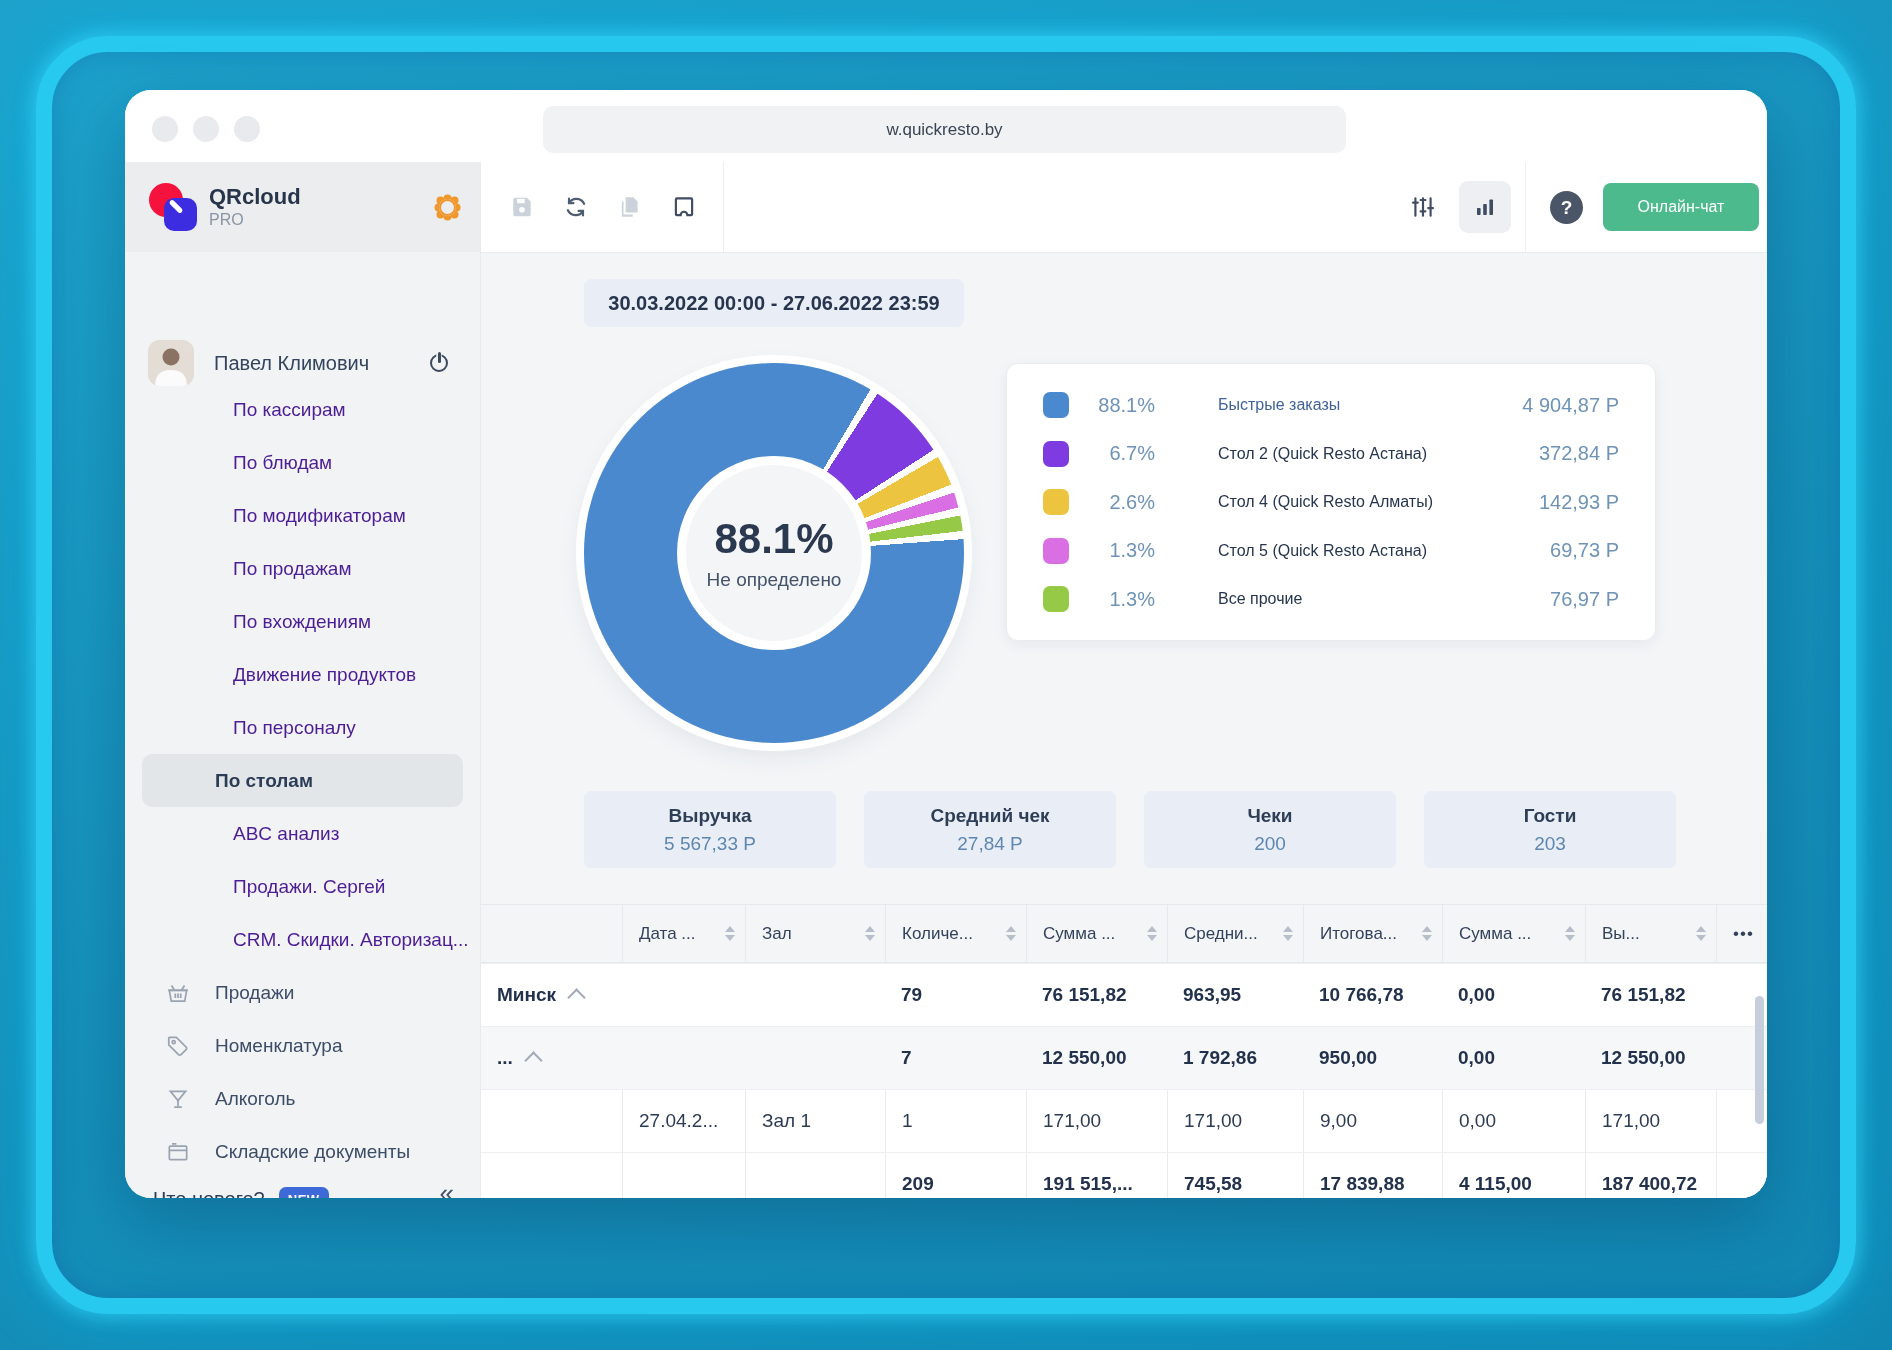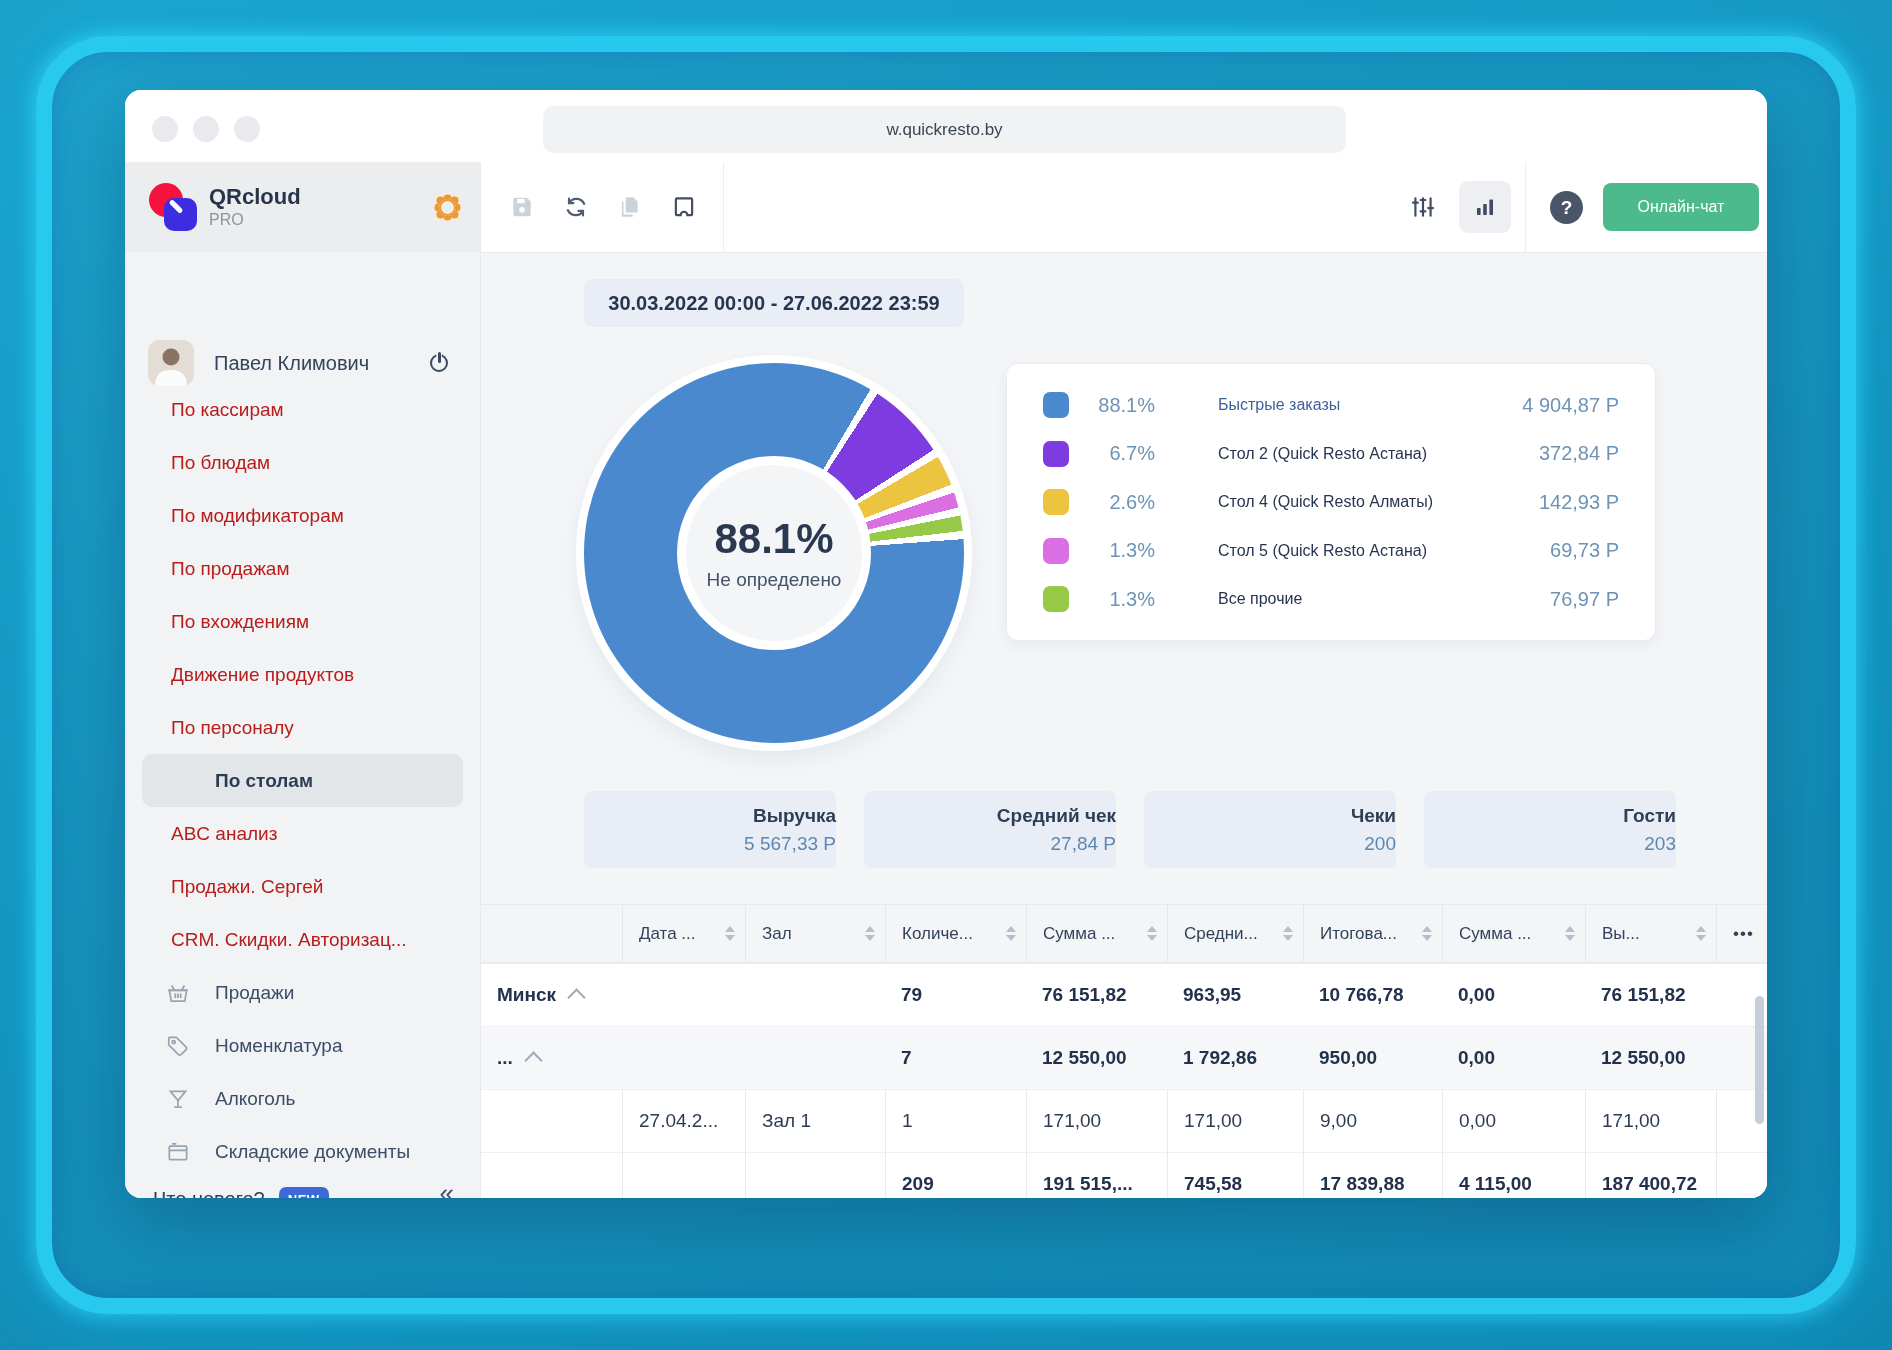--- a/index.html
+++ b/index.html
@@ -6,21 +6,21 @@
     font-family:"Liberation Sans","DejaVu Sans",sans-serif;}
   body{background:linear-gradient(160deg,#1da3cc 0%,#1590ba 55%,#1187b2 100%);position:relative;}
 
   
   .neon-frame{position:absolute;inset:36px;border-radius:72px;border:16px solid #27c9ef;
     box-shadow:0 0 16px 5px rgba(54,215,250,.55),0 0 60px 12px rgba(0,190,240,.35),
     inset 0 0 26px rgba(12,70,150,.28);pointer-events:none;}
 
   
   .window{position:absolute;left:125px;top:90px;width:1642px;height:1108px;background:#fff;
-    border-radius:16px;overflow:hidden;box-shadow:0 24px 70px rgba(8,40,80,.28);}
+    border-radius:26px;overflow:hidden;box-shadow:0 24px 70px rgba(8,40,80,.28);}
 
   
   .chrome{position:relative;height:72px;background:#fff;}
   .dot{position:absolute;top:26px;width:26px;height:26px;border-radius:50%;background:#e9eaed;}
   .dot.d1{left:27px}.dot.d2{left:68px}.dot.d3{left:109px}
   .urlbar{position:absolute;left:418px;top:16px;width:803px;height:47px;background:#f1f2f4;
     border-radius:10px;display:flex;align-items:center;justify-content:center;
     font-size:17px;color:#3a4554;}
 
   .main{display:flex;height:1036px;}
@@ -41,21 +41,21 @@
 
   .side-user{position:absolute;left:0;top:178px;width:100%;height:46px;display:flex;align-items:center;}
   .avatar{margin-left:23px;width:46px;height:46px;border-radius:12px;background:#e3ded9;overflow:hidden;flex:none;}
   .user-name{margin-left:20px;font-size:20px;color:#33445c;}
   .power{position:absolute;right:30px;top:12px;width:22px;height:22px;}
   .power .ring{position:absolute;inset:2px;border:2.5px solid #3d4a5d;border-radius:50%;
     clip-path:polygon(0 0,35% 0,35% 28%,65% 28%,65% 0,100% 0,100% 100%,0 100%);}
   .power .stick{position:absolute;left:9.5px;top:0;width:3px;height:11px;background:#3d4a5d;border-radius:2px;}
 
   .side-reports{position:absolute;left:0;top:221px;width:100%;}
-  .s-item{height:53px;line-height:53px;padding-left:46px;font-size:19px;color:#b91c1c;cursor:pointer;}
+  .s-item{height:53px;line-height:53px;padding-left:108px;font-size:19px;color:#4c1d95;cursor:pointer;}
   .s-item.selected{margin:0 17px;padding-left:73px;border-radius:10px;background:#e3e6e9;color:#2b3c55;font-weight:600;}
 
   .side-modules{position:absolute;left:0;top:804px;width:100%;}
   .m-item{height:53px;display:flex;align-items:center;font-size:19px;color:#3c4d68;cursor:pointer;}
   .m-item .mi{width:26px;height:26px;margin-left:40px;margin-right:24px;flex:none;}
 
   .whats-new{position:absolute;left:28px;top:1020px;height:34px;display:flex;align-items:center;font-size:20px;color:#2d3e56;}
   .new-badge{margin-left:14px;background:#3d6ad8;color:#fff;font-size:13px;font-weight:700;letter-spacing:.5px;
     padding:5px 9px;border-radius:7px;}
   .collapse{position:absolute;right:26px;top:1016px;font-size:26px;color:#44536b;cursor:pointer;}
@@ -96,21 +96,21 @@
     padding:28px 36px;display:flex;flex-direction:column;justify-content:space-between;}
   .lg-row{display:flex;align-items:center;cursor:pointer;}
   .swatch{width:26px;height:26px;border-radius:7px;flex:none;}
   .lg-pct{width:86px;text-align:right;margin-right:16px;font-size:20px;color:#6e93b6;flex:none;}
   .lg-label{flex:1;font-size:16px;color:#26354f;white-space:nowrap;overflow:hidden;margin-left:47px;}
   .lg-label.first{color:#40629a;}
   .lg-val{font-size:20px;color:#6e93b6;margin-left:12px;white-space:nowrap;}
 
   
   .stat{position:absolute;top:538px;width:252px;height:77px;background:#e9eef6;border-radius:7px;
-    display:flex;flex-direction:column;align-items:flex-end;justify-content:center;gap:6px;}
+    display:flex;flex-direction:column;align-items:center;justify-content:center;gap:6px;}
   .stat .t{font-size:19px;font-weight:600;color:#2d3e56;}
   .stat .v{font-size:19px;color:#5d87b0;}
 
   
   .tbl{position:absolute;left:0;top:651px;width:1287px;font-size:19px;}
   .tr{display:grid;grid-template-columns:141px 123px 140px 141px 141px 136px 139px 143px 131px 52px;}
   .td{padding-left:16px;display:flex;align-items:center;box-sizing:border-box;min-width:0;overflow:hidden;white-space:nowrap;}
   .thead{height:57px;border-top:1px solid #e6e9ec;border-bottom:1px solid #e6e9ec;background:#f4f5f7;}
   .thead .td{font-size:17px;font-weight:500;color:#33425c;justify-content:space-between;padding-right:10px;cursor:pointer;}
   .thead .td.c0{border-left:none;cursor:default;}

